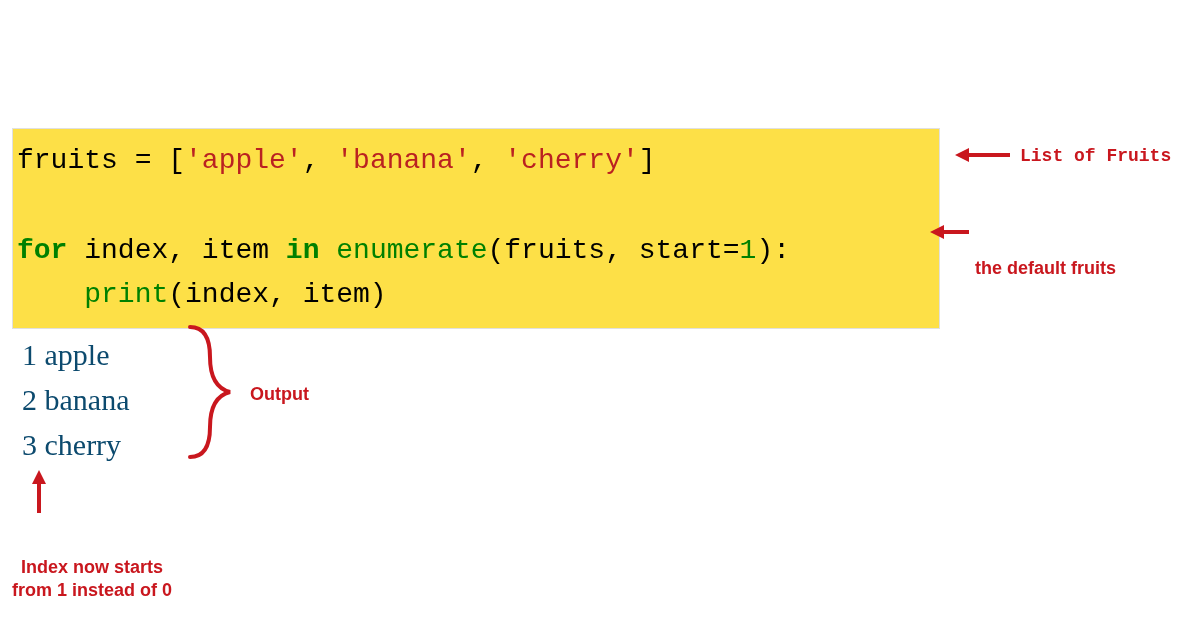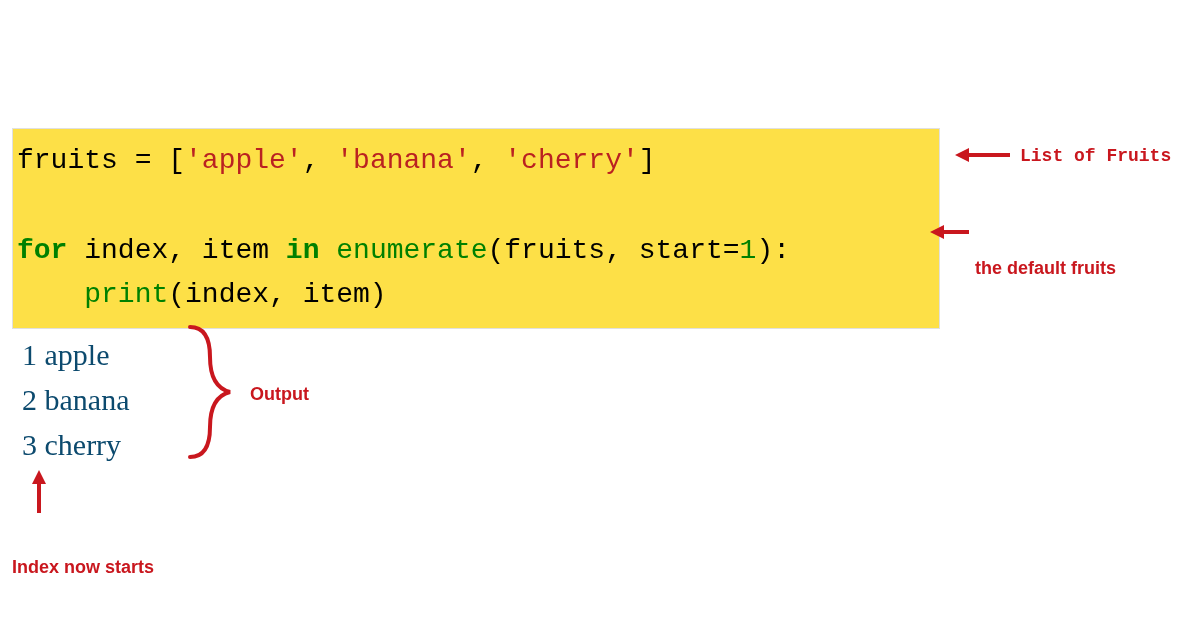--- a/index.html
+++ b/index.html
@@ -145,13 +145,14 @@
   </svg>
 </div>
 <div class="annotation anno-output">
   <span>Output</span>
 </div>
 
 <div class="arrow-up" style="left:32px; top:470px;"></div>
 <div class="arrow-line-v" style="left:37px; top:483px; height:30px;"></div>
 <div class="annotation anno-index">
   <span>Index now starts</span><br>
+  <span>from 1 instead of 0</span>
 </div>
 
 </body></html>

